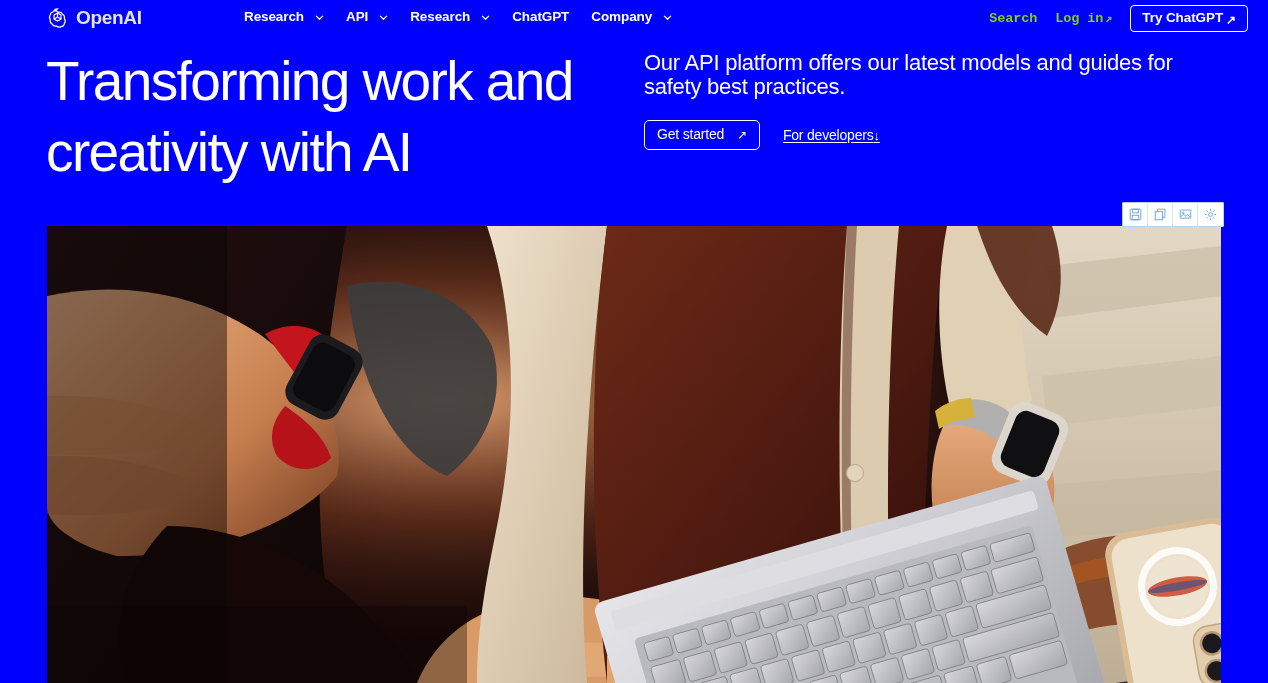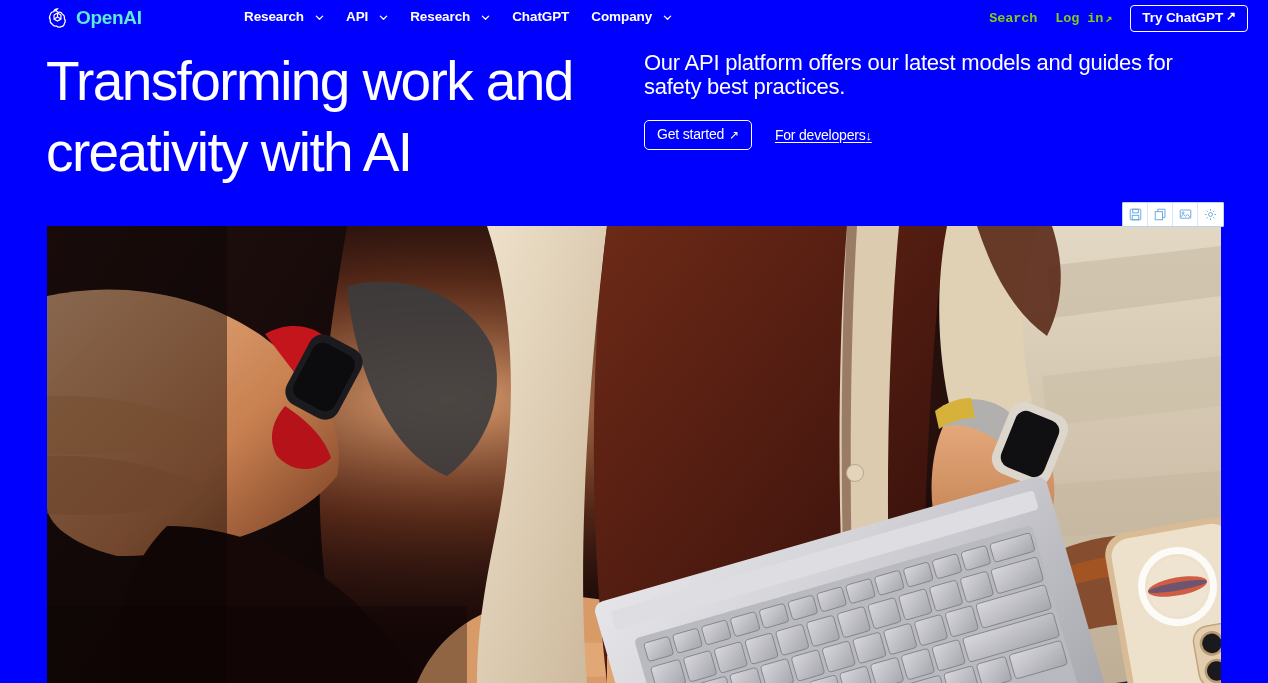--- a/index.html
+++ b/index.html
@@ -45,21 +45,21 @@
   }
   .brand-logo {
     width: 23px; height: 23px;
     display: block;
     flex: 0 0 auto;
   }
   .brand-name {
     font-size: 19px;
     font-weight: 700;
     letter-spacing: -0.3px;
-    color: #5eead4;
+    color: #e5e5e5;
     line-height: 23px;
   }
 
   .nav-links {
     position: absolute;
     left: 244px;
     top: 8px;
     display: flex;
     align-items: center;
     gap: 22px;
@@ -109,21 +109,21 @@
     border: 1px solid #ffffff;
     border-radius: 4px;
     padding: 4px 11px 5px 11px;
     font-size: 13.5px;
     font-weight: 700;
     color: #ffffff;
     background: transparent;
     cursor: pointer;
     white-space: nowrap;
     display: inline-flex;
-    align-items: flex-start;
+    align-items: flex-end;
     gap: 3px;
     font-family: "Liberation Sans", sans-serif;
     letter-spacing: -0.1px;
     line-height: 16px;
   }
   .arrow-ne { font-size: 12px; line-height: 1; display:inline-block; position: relative; top: 0px; }
 
   
   .hero {
     position: absolute;
@@ -169,21 +169,21 @@
     border-radius: 5px;
     padding: 5px 12px 6px 12px;
     font-size: 14px;
     font-weight: 400;
     color: #ffffff;
     background: transparent;
     cursor: pointer;
     white-space: nowrap;
     display: inline-flex;
     align-items: center;
-    gap: 5px;
+    gap: 13px;
     font-family: "Liberation Sans", sans-serif;
     letter-spacing: -0.2px;
     line-height: 17px;
   }
   .link-hero {
     font-size: 14px;
     font-weight: 400;
     color: #ffffff;
     text-decoration: underline;
     text-underline-offset: 2px;

